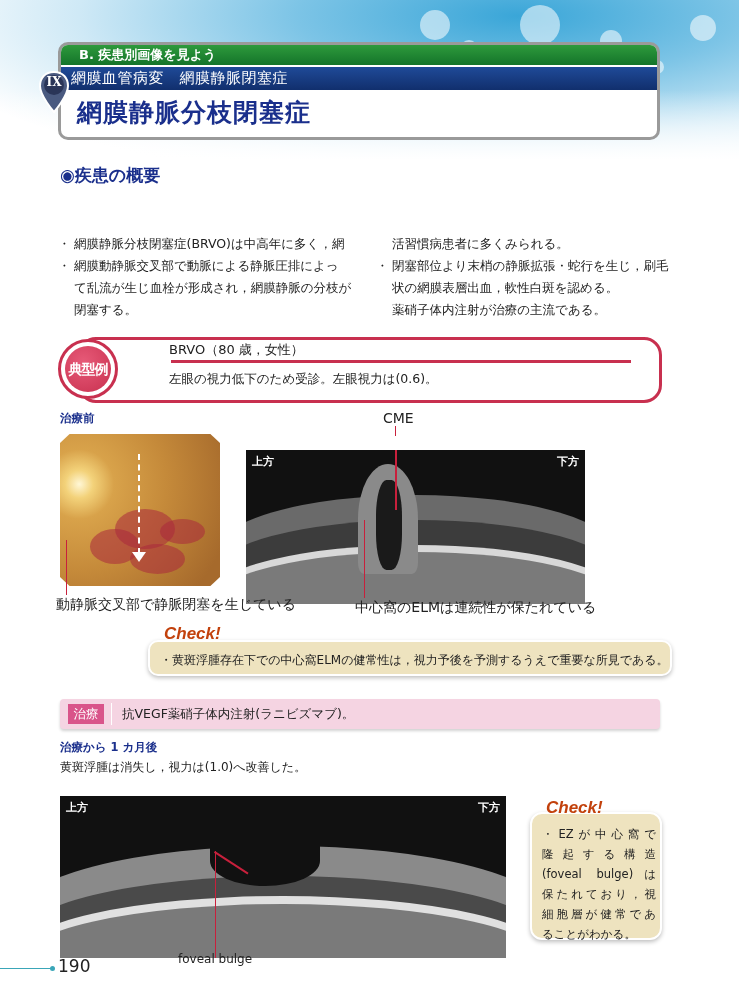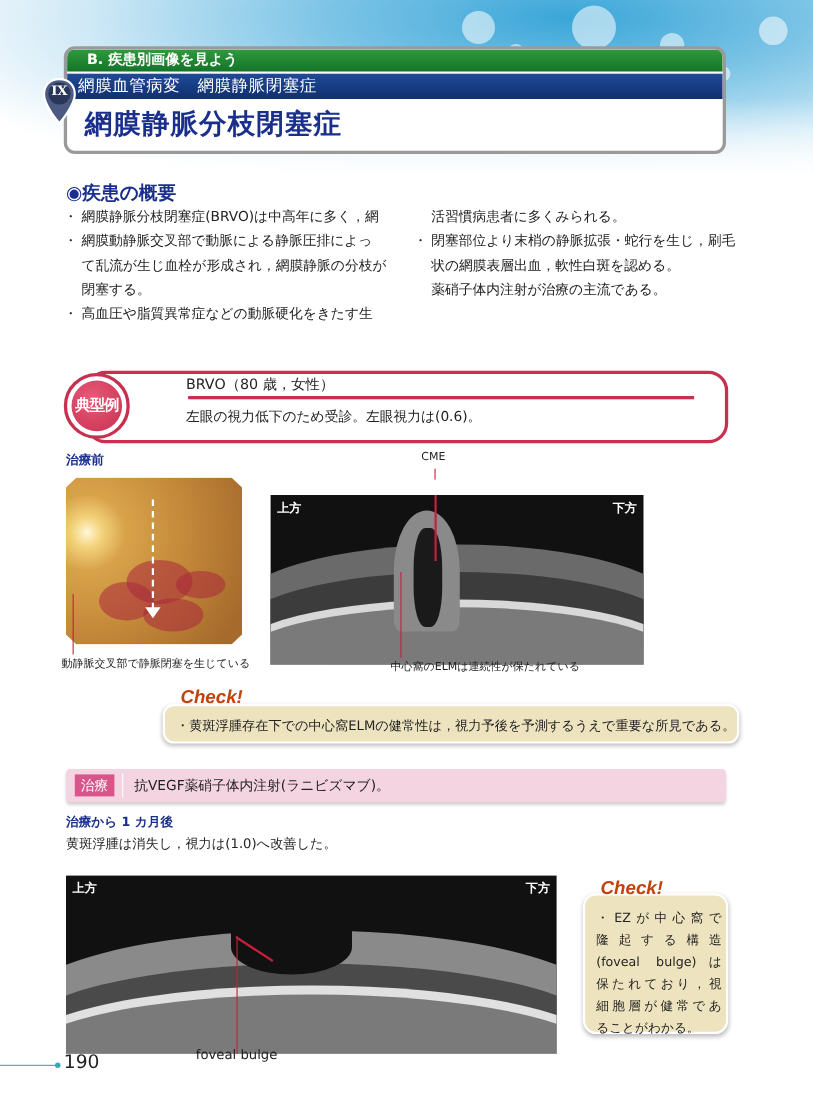--- a/index.html
+++ b/index.html
@@ -16,21 +16,21 @@
   .bar-green { height: 20px; background: linear-gradient(180deg, #2e9a3c, #14742a); color: #fff;
                font-weight: bold; font-size: 13px; line-height: 20px; padding-left: 18px; }
   .bar-blue { height: 23px; background: linear-gradient(180deg, #1f4a98, #112f6d); color: #fff;
               font-size: 15px; line-height: 23px; padding-left: 10px; margin-top: 2px; letter-spacing: 0.5px; }
   .main-title { font-size: 25px; font-weight: bold; color: #1a2f8c; padding-left: 16px; margin-top: 6px; letter-spacing: 1px; }
   .pin { position: absolute; left: 38px; top: 70px; width: 32px; height: 44px; z-index: 3; }
   .pin-label { position: absolute; left: 0; top: 5px; width: 32px; text-align: center; color: #fff;
                font-family: "DejaVu Serif", serif; font-weight: bold; font-size: 12px; }
 
   .section-title { position: absolute; left: 60px; top: 164px; font-size: 17px; font-weight: bold; color: #1a2f8c; }
-  .col { position: absolute; font-size: 12.5px; line-height: 22px; color: #222; }
+  .col { position: absolute; font-size: 12.5px; line-height: 22px; color: #222; margin-top: 47px; }
   .col-left { left: 60px; top: 186px; width: 300px; }
   .col-right { left: 378px; top: 186px; width: 320px; }
   .bullet { position: relative; padding-left: 14px; }
   .bullet::before { content: "・"; position: absolute; left: -2px; top: 0; }
   .bullet.cont::before { content: ""; }
 
   .case-box { position: absolute; left: 78px; top: 337px; width: 584px; height: 66px;
               border: 3px solid #c8304f; border-radius: 18px; background: #fff; }
   .case-divider { position: absolute; left: 90px; right: 28px; top: 20px; height: 3px; background: #c8304f; }
   .case-title { position: absolute; left: 88px; top: 1px; font-size: 13px; color: #222; }
@@ -47,21 +47,21 @@
             background: radial-gradient(circle at 12% 33%, #fff7d6 0%, #f3d27a 8%, #d8a24a 20%, #c58a3a 50%, #a66a2c 90%); }
   .fundus .hem { position: absolute; border-radius: 50%; background: rgba(170,40,60,0.55); }
   .fundus .arrow-line { position: absolute; left: 78px; top: 20px; height: 100px; border-left: 2px dashed #fff; }
   .fundus .arrow-head { position: absolute; left: 72px; top: 118px; width: 0; height: 0;
                         border-left: 7px solid transparent; border-right: 7px solid transparent; border-top: 10px solid #fff; }
   .oct { position: absolute; background: #111; overflow: hidden; margin-top: 16px; }
   .oct1 { left: 246px; top: 434px; width: 339px; height: 154px; }
   .oct2 { left: 60px; top: 780px; width: 446px; height: 162px; }
   .oct-layer { position: absolute; left: -10%; width: 120%; border-radius: 50%; }
   .oct-label { position: absolute; top: 4px; color: #fff; font-size: 11px; font-weight: bold; }
-  .annot { position: absolute; font-size: 10px; color: #222; text-align: right; }
+  .annot { position: absolute; font-size: 14px; color: #222; text-align: right; }
   .red-line { position: absolute; background: #c8203c; }
 
   .check1 { position: absolute; left: 148px; top: 640px; width: 524px; height: 36px;
             background: #eee3bf; border: 2px solid #fff; border-radius: 10px; box-shadow: 0 2px 4px rgba(0,0,0,0.25); }
   .check-label { position: absolute; color: #c2410c; font-weight: bold; font-style: italic; font-size: 17px;
                  font-family: "Liberation Sans", sans-serif; }
   .check1-text { position: absolute; left: 10px; top: 10px; font-size: 12px; color: #222; }
 
   .treat-box { position: absolute; left: 60px; top: 699px; width: 600px; height: 30px;
                background: #f5d4e2; border-radius: 4px; box-shadow: 0 2px 3px rgba(0,0,0,0.18); }
@@ -111,21 +111,20 @@
   </svg>
   <div class="pin-label">IX</div>
 </div>
 
 <div class="section-title">◉疾患の概要</div>
 <div class="col col-left">
   <div class="bullet">網膜静脈分枝閉塞症(BRVO)は中高年に多く，網</div>
   <div class="bullet">網膜動静脈交叉部で動脈による静脈圧排によっ</div>
   <div class="bullet cont">て乱流が生じ血栓が形成され，網膜静脈の分枝が</div>
   <div class="bullet cont">閉塞する。</div>
-  <div class="bullet">高血圧や脂質異常症などの動脈硬化をきたす生</div>
 </div>
 <div class="col col-right">
   <div class="bullet cont">活習慣病患者に多くみられる。</div>
   <div class="bullet">閉塞部位より末梢の静脈拡張・蛇行を生じ，刷毛</div>
   <div class="bullet cont">状の網膜表層出血，軟性白斑を認める。</div>
   <div class="bullet cont">薬硝子体内注射が治療の主流である。</div>
 </div>
 
 <div class="case-box">
   <div class="case-title">BRVO（80 歳，女性）</div>

